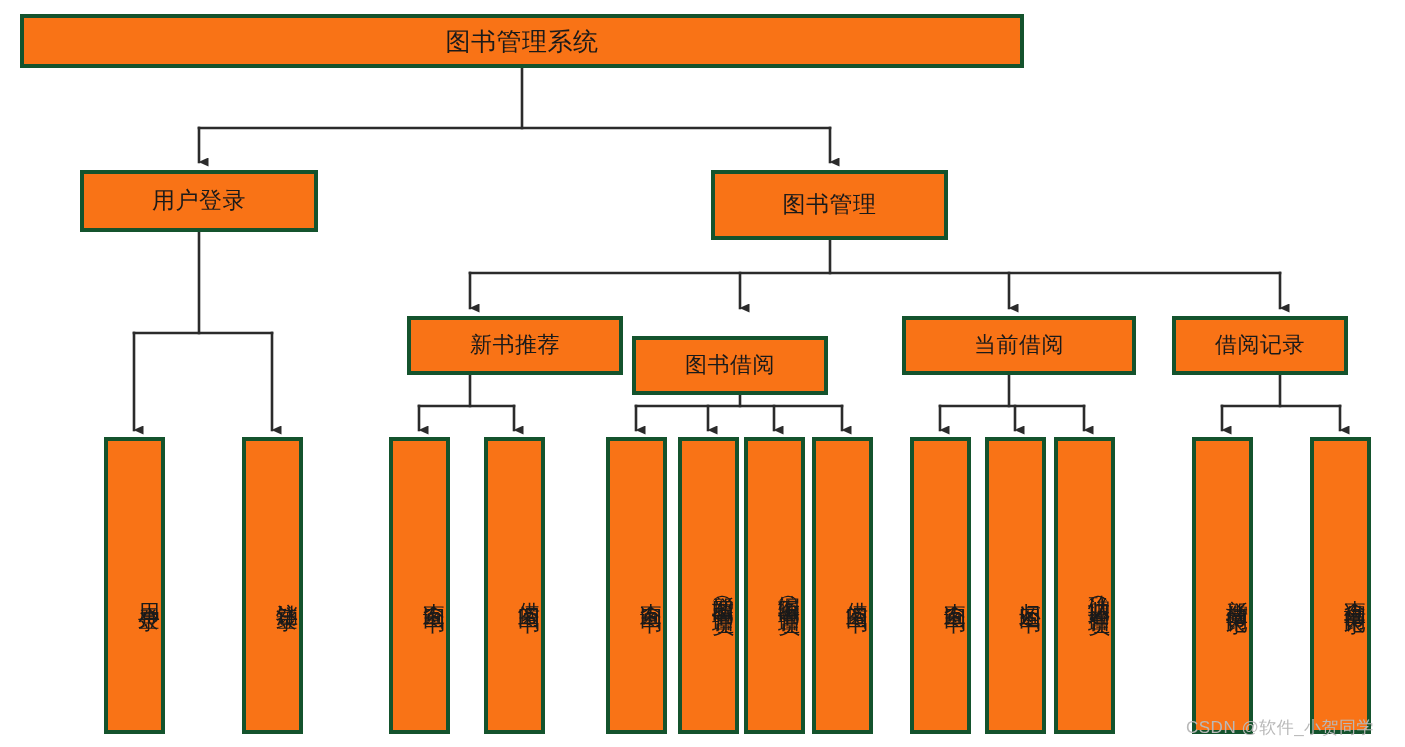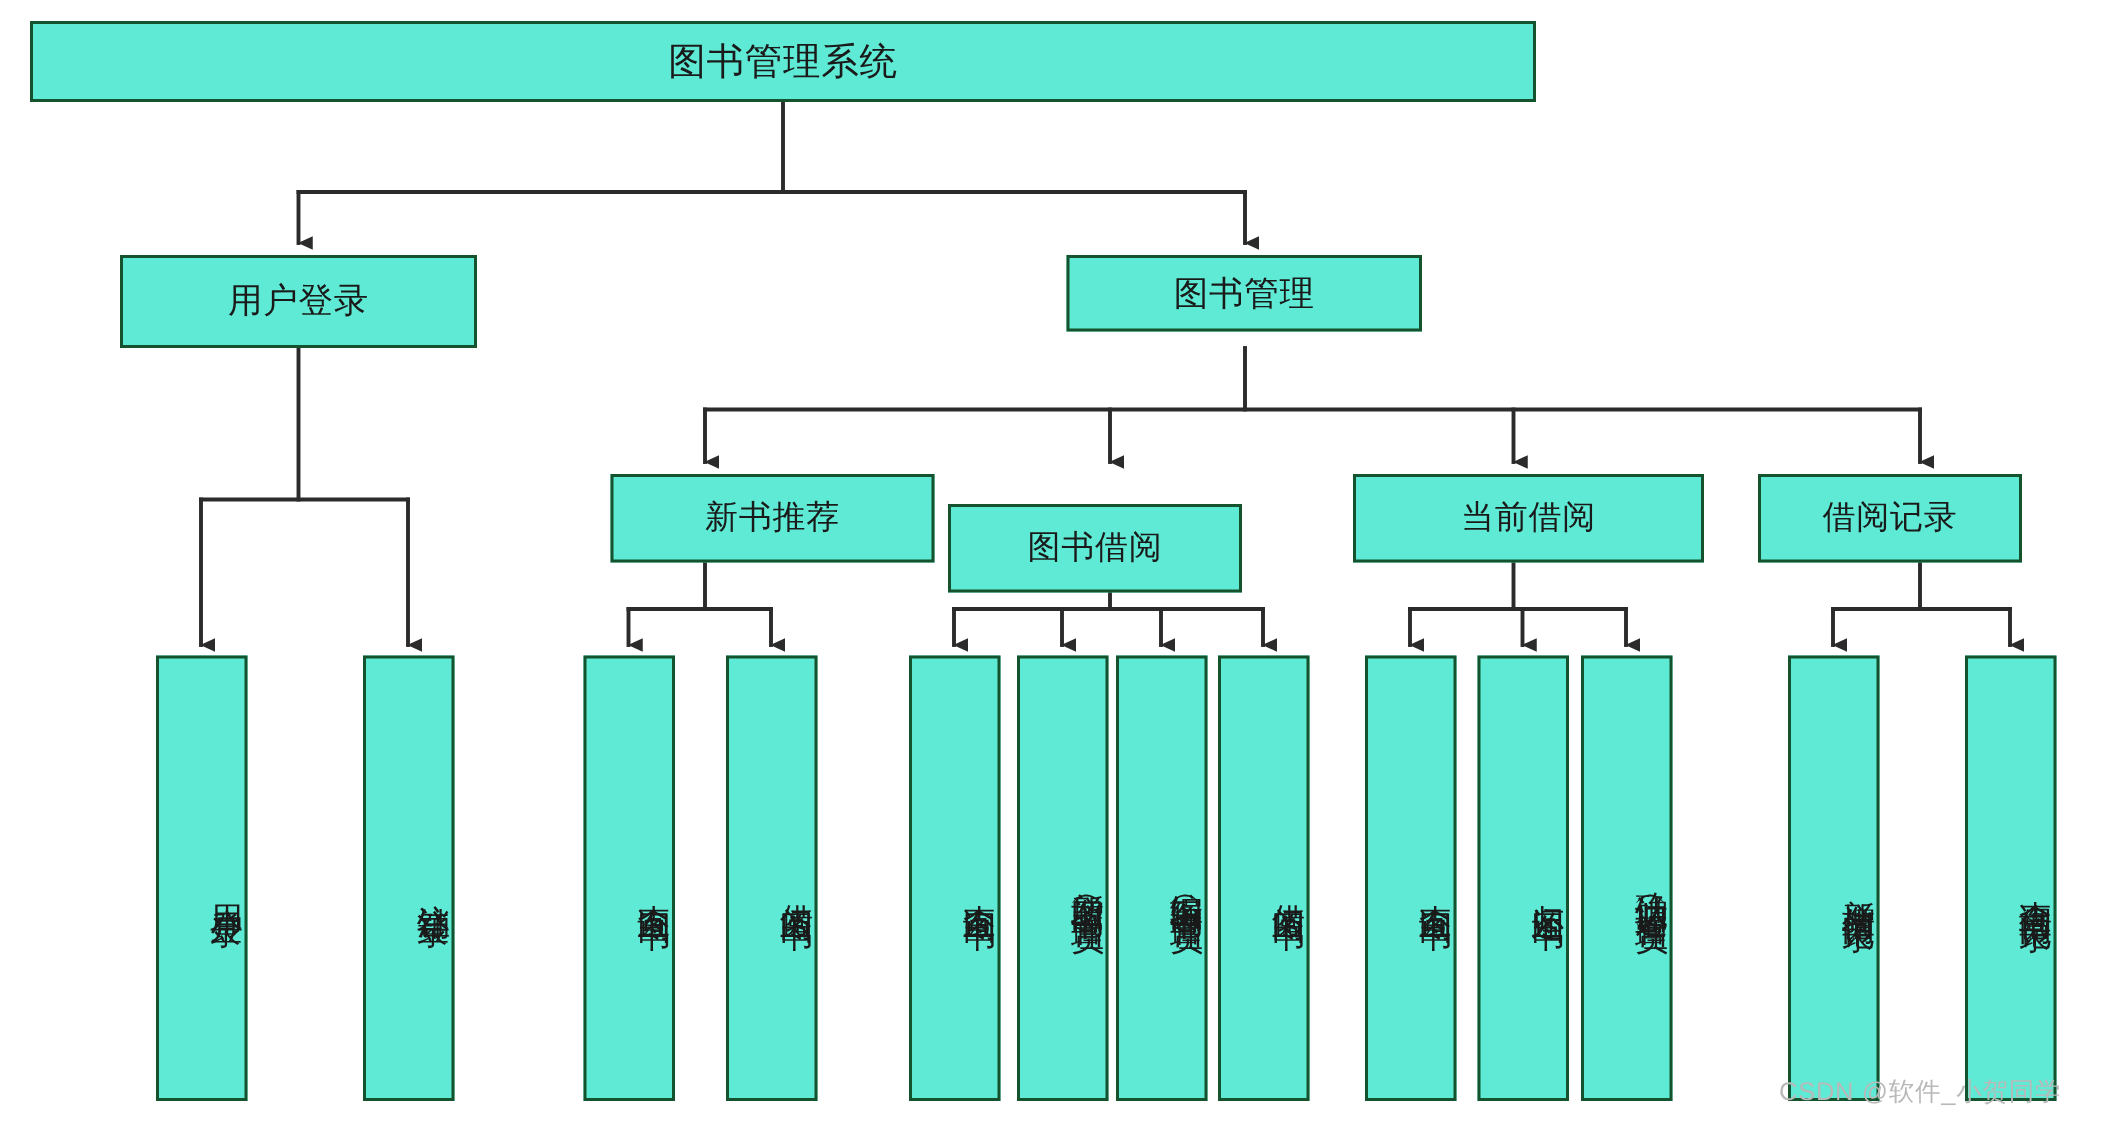--- a/index.html
+++ b/index.html
@@ -22,22 +22,22 @@
   svg.layer {
     position: absolute;
     top: 0;
     left: 0;
     width: 1405px;
     height: 747px;
   }
   .node-box {
     position: absolute;
     box-sizing: border-box;
-    background: #5eead4;
-    border: 2px solid #14532d;
+    background: #f97316;
+    border: 4px solid #14532d;
     display: flex;
     align-items: center;
     justify-content: center;
     color: #1a1a1a;
   }
   .node-box.horiz {
     writing-mode: horizontal-tb;
   }
   .node-box.vert {
     writing-mode: vertical-rl;
@@ -136,21 +136,21 @@
     </g>
   </svg>
 
   <div class="node-box horiz" id="title-box" style="left: 20px; top: 14px; width: 1004px; height: 54px;">
     <span class="node-label">图书管理系统</span>
   </div>
 
   <div class="node-box horiz level2" style="left: 80px; top: 170px; width: 238px; height: 62px;">
     <span class="node-label">用户登录</span>
   </div>
-  <div class="node-box horiz level2" style="left: 711px; top: 170px; width: 237px; height: 51px;">
+  <div class="node-box horiz level2" style="left: 711px; top: 170px; width: 237px; height: 70px;">
     <span class="node-label">图书管理</span>
   </div>
 
   <div class="node-box horiz level3" style="left: 362px; top: 316px; width: 216px; height: 59px; margin-left: 45px;">
     <span class="node-label">新书推荐</span>
   </div>
   <div class="node-box horiz level3" style="left: 632px; top: 336px; width: 196px; height: 59px;">
     <span class="node-label">图书借阅</span>
   </div>
   <div class="node-box horiz level3" style="left: 902px; top: 316px; width: 234px; height: 59px;">

